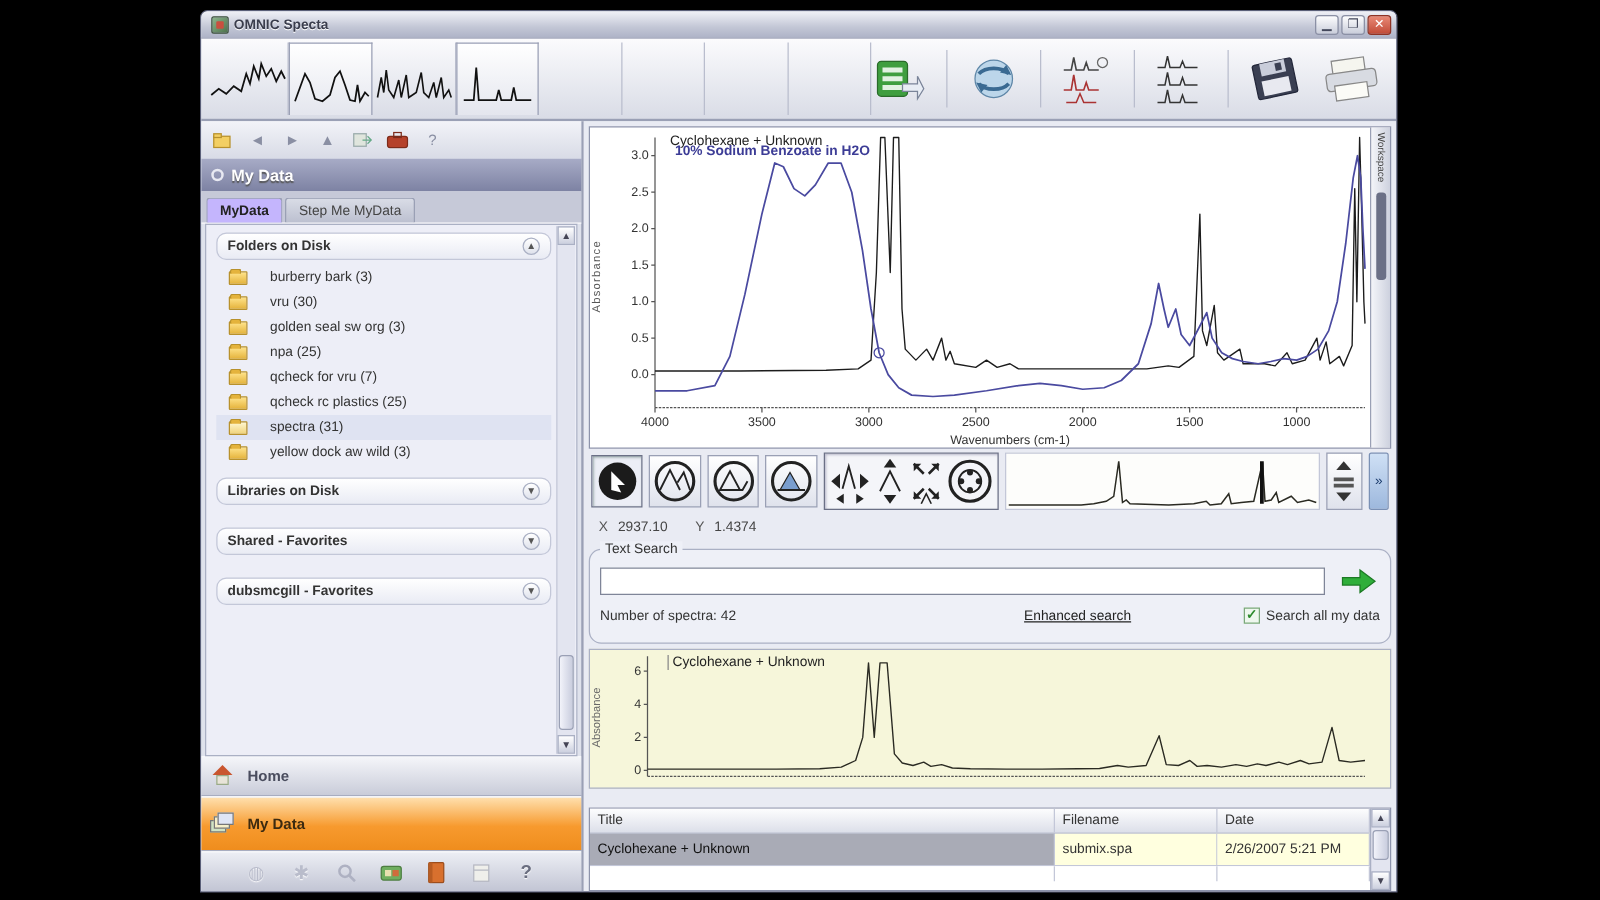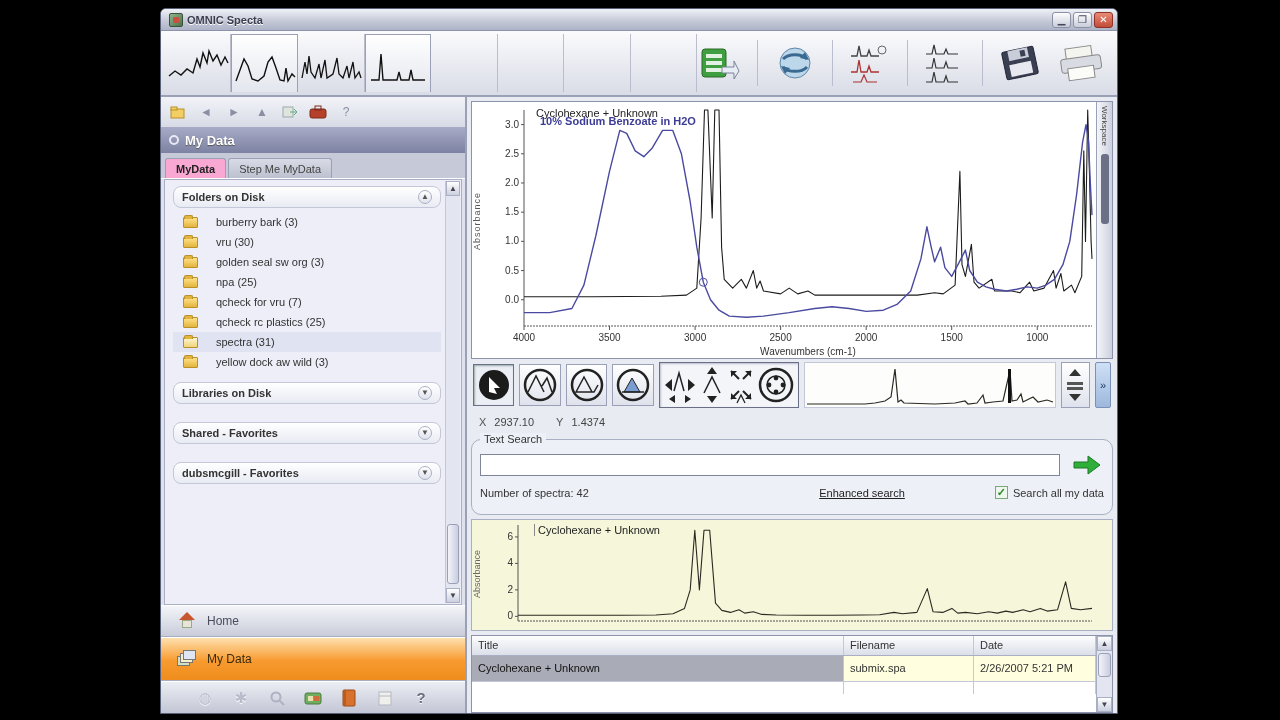--- a/index.html
+++ b/index.html
@@ -42,21 +42,21 @@
   .mini-ic { width:18px; height:18px; display:flex; align-items:center; justify-content:center;
              font-size:12px; color:#8a8fa3; }
   .side-header { height:26px; flex:0 0 26px; display:flex; align-items:center; gap:6px; padding:0 8px;
                  background:linear-gradient(#a7abc6,#7d82a3); color:#fff; font-size:13px; font-weight:bold;
                  text-shadow:0 1px 1px #555; }
   .pin-icon { width:10px; height:10px; border:2px solid #e8e9f2; border-radius:50%; position:relative; }
   .tabs { height:26px; flex:0 0 26px; display:flex; align-items:flex-end; background:#c6c9d8;
           padding:0 4px; gap:2px; border-bottom:1px solid #fff; }
   .tab { padding:4px 10px 3px; font-size:11px; border:1px solid #9aa0b5; border-bottom:none;
          border-radius:3px 3px 0 0; background:linear-gradient(#d9dce6,#bcc0d0); color:#444; }
-  .tab.active { background:#f9a8d4; font-weight:bold; color:#222; }
+  .tab.active { background:#c4b5fd; font-weight:bold; color:#222; }
   .tree { flex:1; background:#edeef7; border:1px solid #aab0c4; margin:0 3px; position:relative;
           padding:6px 20px 6px 8px; overflow:hidden; }
   .group-pill { background:linear-gradient(#ffffff,#e9ebf4); border:1px solid #c3c7d8; border-radius:8px;
                 display:flex; align-items:center; justify-content:space-between; padding:3px 8px;
                 font-size:11px; font-weight:bold; color:#333; margin-bottom:4px; }
   .chev-btn { width:14px; height:14px; border-radius:50%; border:1px solid #aab0c4;
               background:linear-gradient(#fff,#dfe2ec); font-size:8px; line-height:12px; text-align:center; color:#555; }
   .folder-row { display:flex; align-items:center; gap:18px; padding:4px 4px 4px 10px; font-size:11px; color:#333; }
   .folder-row.selected { background:#dfe3f2; }
   .folder-ic { width:15px; height:11px; background:linear-gradient(#ffe38a,#e4b33c); border:1px solid #b8912c;
@@ -64,22 +64,22 @@
   .folder-ic:before { content:""; position:absolute; left:0; top:-3px; width:7px; height:3px;
                background:#e4b33c; border:1px solid #b8912c; border-bottom:none; border-radius:2px 2px 0 0; }
   .folder-ic.open { background:linear-gradient(#fff6cf,#f0d37a); }
   .tree-scroll { position:absolute; right:1px; top:1px; bottom:1px; width:15px; background:#e3e5f0;
                  border-left:1px solid #c3c7d8; display:flex; flex-direction:column; }
   .sb-arrow { height:15px; background:linear-gradient(#fff,#ccd0df); border:1px solid #aab0c4;
               font-size:8px; text-align:center; line-height:13px; color:#445; }
   .sb-track { flex:1; position:relative; }
   .sb-thumb { position:absolute; left:1px; right:1px; height:60px; background:linear-gradient(90deg,#f2f3fa,#c9cdde);
               border:1px solid #9aa0b5; border-radius:3px; }
-  .nav-row { height:32px; flex:0 0 32px; display:flex; align-items:center; gap:10px; padding:0 16px;
-             font-size:12px; font-weight:normal; color:#4a4d5e;
+  .nav-row { height:32px; flex:0 0 32px; display:flex; align-items:center; gap:10px; padding:0 7px;
+             font-size:12px; font-weight:bold; color:#4a4d5e;
              background:linear-gradient(#f4f5f9,#c9ccd9); border-top:1px solid #fff; border-bottom:1px solid #a8adc0; }
   .nav-row.active { height:44px; flex:0 0 44px; background:linear-gradient(#ffe0ae,#f79a2e 55%,#ef8d1d);
                     color:#3c2a10; }
   .house-ic { width:20px; height:18px; position:relative; }
   .house-ic .roof { position:absolute; top:0; left:2px; width:0; height:0;
                     border-left:8px solid transparent; border-right:8px solid transparent;
                     border-bottom:8px solid #c9552e; }
   .house-ic .base { position:absolute; top:8px; left:5px; width:10px; height:8px; background:#e8e4d8; border:1px solid #9a8; }
   .files-ic { width:20px; height:18px; position:relative; }
   .files-ic i { position:absolute; width:13px; height:10px; border:1px solid #777; background:#fff; }
@@ -125,21 +125,21 @@
   .meta-count { flex:1; }
   .link { text-decoration:underline; color:#222; margin-right:90px; }
   .chk { width:13px; height:13px; border:1px solid #7aa87a; background:#eef7ee; margin-right:5px;
          font-size:11px; line-height:11px; color:#2e8b2e; text-align:center; font-weight:bold; }
   .chk-wrap { display:flex; align-items:center; }
   .result-chart { height:112px; flex:0 0 112px; margin-top:4px; background:#f6f6da; border:1px solid #aab0c4; position:relative; }
   .result-annot { position:absolute; left:62px; top:4px; font-size:11px; color:#222; border-left:1px solid #888; padding-left:3px; }
   .rot-label2 { position:absolute; left:0; top:30px; writing-mode:vertical-rl; transform:rotate(180deg);
                 font-size:9px; color:#666; }
   
-  .table-card { flex:1; margin-top:4px; border:1px solid #8d93ab; background:#fff; display:flex; min-height:0; }
+  .table-card { flex:1; margin-top:15px; border:1px solid #8d93ab; background:#fff; display:flex; min-height:0; }
   .tbl { flex:1; display:flex; flex-direction:column; min-width:0; }
   .tbl-head { display:flex; height:20px; flex:0 0 20px; background:linear-gradient(#fdfdfe,#dcdfe9);
               border-bottom:1px solid #aab0c4; font-size:11px; color:#333; }
   .th { padding:3px 6px; border-right:1px solid #c3c7d8; }
   .tbl-row { display:flex; height:26px; flex:0 0 26px; font-size:11px; border-bottom:1px solid #c3c7d8; }
   .td { padding:6px 6px 0 6px; border-right:1px solid #c3c7d8; white-space:nowrap; overflow:hidden; }
   .cell-sel { background:#a9abb6; color:#111; }
   .cell-yellow { background:#ffffdf; color:#333; }
   .tbl-row.partial { height:12px; flex:0 0 12px; border-bottom:none; background:#fff; }
   .w-title { width:372px; flex:0 0 372px; }

